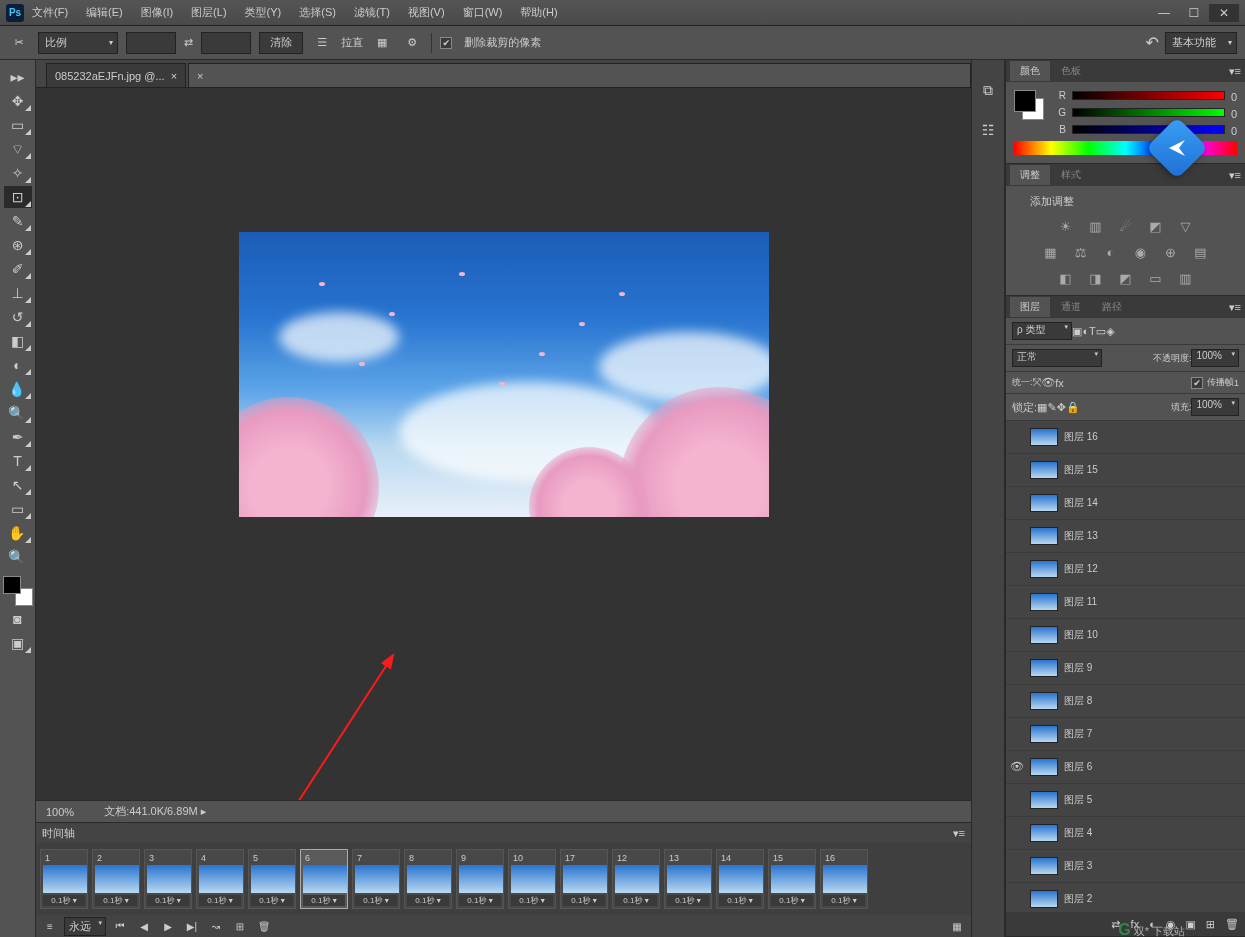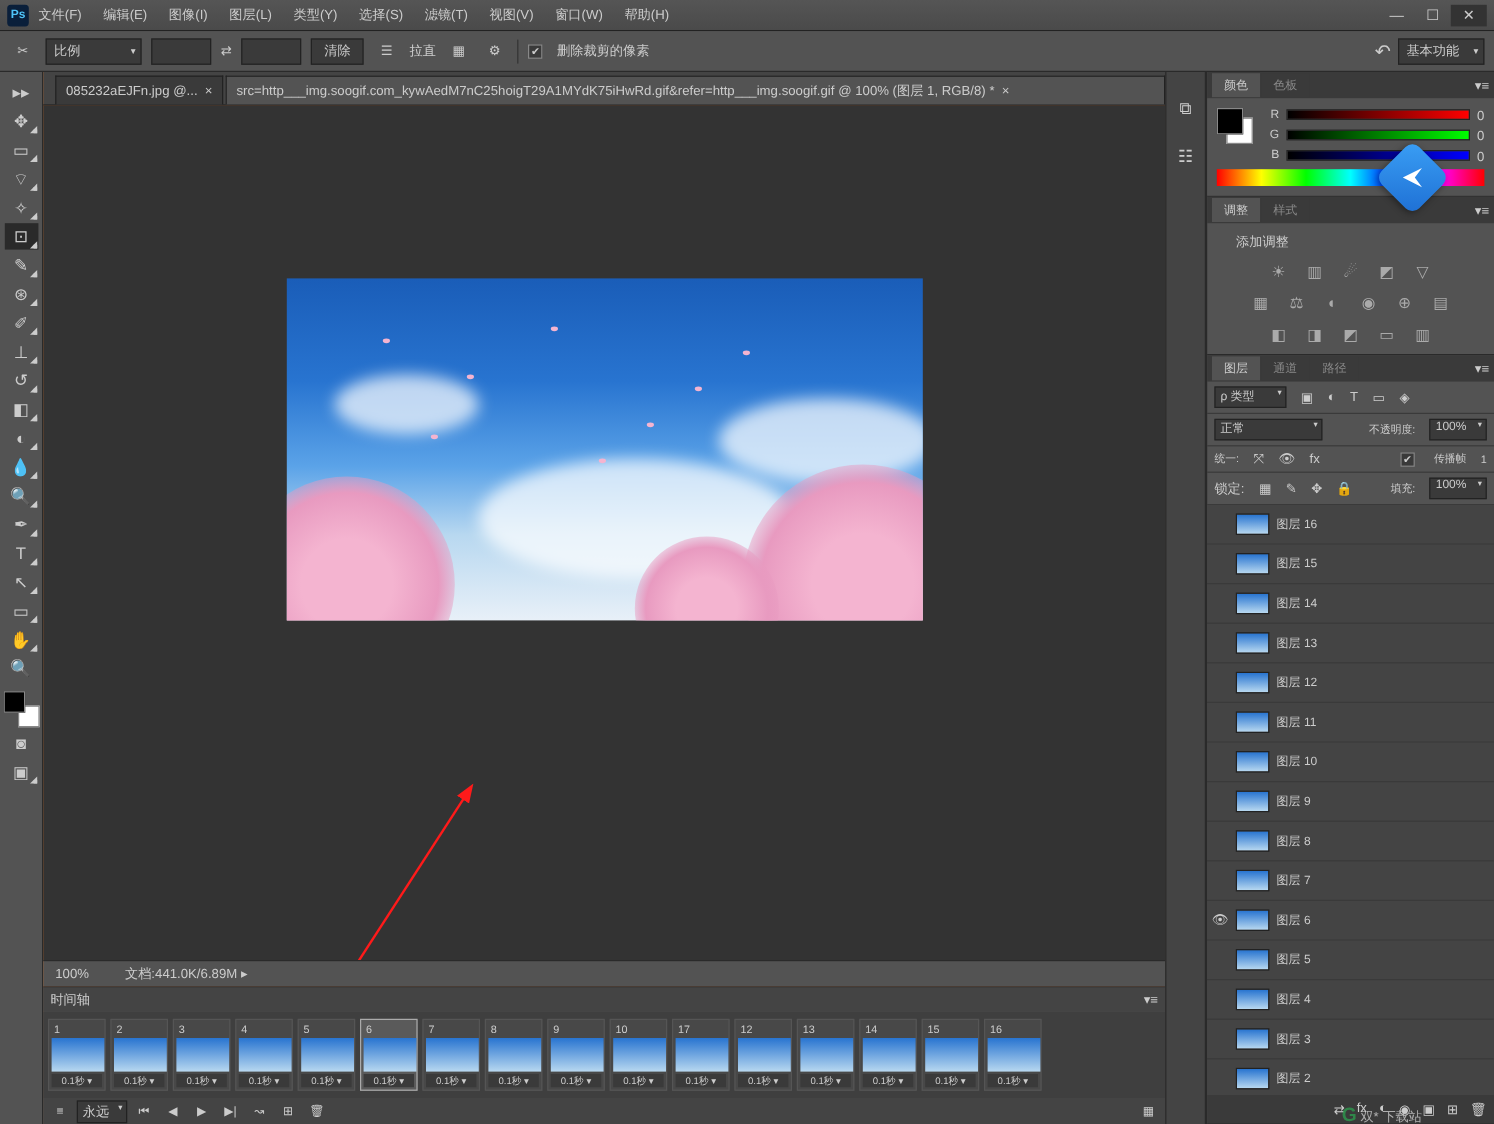--- a/index.html
+++ b/index.html
@@ -61,21 +61,21 @@
 .color-panel .bg2{width:22px;height:22px;background:#fff;border:1px solid #888;position:absolute;bottom:0;right:0}
 .slider-row{display:flex;align-items:center;margin-bottom:6px;gap:6px}
 .slider-row .lbl{width:12px;text-align:right;font-size:10px}
 .slider{flex:1;height:10px;position:relative}
 .slider .track{height:9px;border:1px solid #222}
 .spectrum{height:14px;background:linear-gradient(90deg,#f00,#ff0,#0f0,#0ff,#00f,#f0f,#f00);margin-top:4px}
 .adj-panel{padding:8px 24px}
 .adj-icons{display:flex;flex-wrap:wrap;gap:10px;margin-top:8px;justify-content:center}
 .adj-icons .ai{width:20px;height:18px;display:flex;align-items:center;justify-content:center;font-size:13px;color:#aaa}
 .layers-panel{flex:1;display:flex;flex-direction:column;min-height:0}
-.layers-opts{padding:4px 6px;border-bottom:1px solid #3a3a3a;display:flex;align-items:center;gap:12px;flex-wrap:wrap}
+.layers-opts{padding:4px 6px;border-bottom:1px solid #3a3a3a;display:flex;align-items:center;gap:0;flex-wrap:wrap}
 .layers-opts .sel-sm{background:#3a3a3a;border:1px solid #222;height:18px;padding:0 16px 0 4px;font-size:10px;position:relative;min-width:60px}
 .layers-opts .sel-sm::after{content:"▾";position:absolute;right:3px;font-size:7px}
 .layers-list{flex:1;overflow-y:auto;background:#444}
 .layer-row{height:26px;display:flex;align-items:center;border-bottom:1px solid #3a3a3a;padding:16px 4px;gap:6px}
 .layer-row.sel{background:#5a7aa5}
 .layer-row .vis{width:14px;height:14px;font-size:11px}
 .layer-row .thumb{width:28px;height:18px;background:linear-gradient(180deg,#2874d0,#b8d8f0);border:1px solid #222}
 .layer-row .lname{font-size:10px}
 .layers-bottom{height:24px;background:#3a3a3a;display:flex;align-items:center;justify-content:flex-end;padding:0 6px;gap:10px;font-size:11px;color:#999}
 .badge{position:absolute;width:44px;height:44px;top:126px;right:46px;border-radius:8px;background:linear-gradient(135deg,#3a9ff5,#1e6fd4);display:flex;align-items:center;justify-content:center;transform:rotate(45deg);box-shadow:0 2px 6px rgba(0,0,0,0.4)}
@@ -161,21 +161,20 @@
     <div class="tool">▣<span class="corner"></span></div>
   </div>
 
   <div class="center-col">
     <div class="tabbar">
       <div class="doc-tab">
         <span>085232aEJFn.jpg @...</span>
         <span>×</span>
       </div>
       <div class="doc-tab active" style="flex:1">
-        <span style="overflow:hidden;text-overflow:ellipsis">src=http___img.soogif.com_kywAedM7nC25hoigT29A1MYdK75iHwRd.gif&amp;refer=http___img.soogif.gif @ 100% (图层 1, RGB/8) *</span>
         <span>×</span>
       </div>
     </div>
     <div class="canvas-area">
       <div class="canvas-img">
         <div class="cloud" style="width:260px;height:100px;left:160px;top:150px"></div>
         <div class="cloud" style="width:180px;height:70px;left:360px;top:100px"></div>
         <div class="cloud" style="width:120px;height:50px;left:40px;top:80px"></div>
         <div class="tree" style="width:180px;height:180px;left:-40px;bottom:-60px"></div>
         <div class="tree" style="width:200px;height:200px;right:-50px;bottom:-70px"></div>

